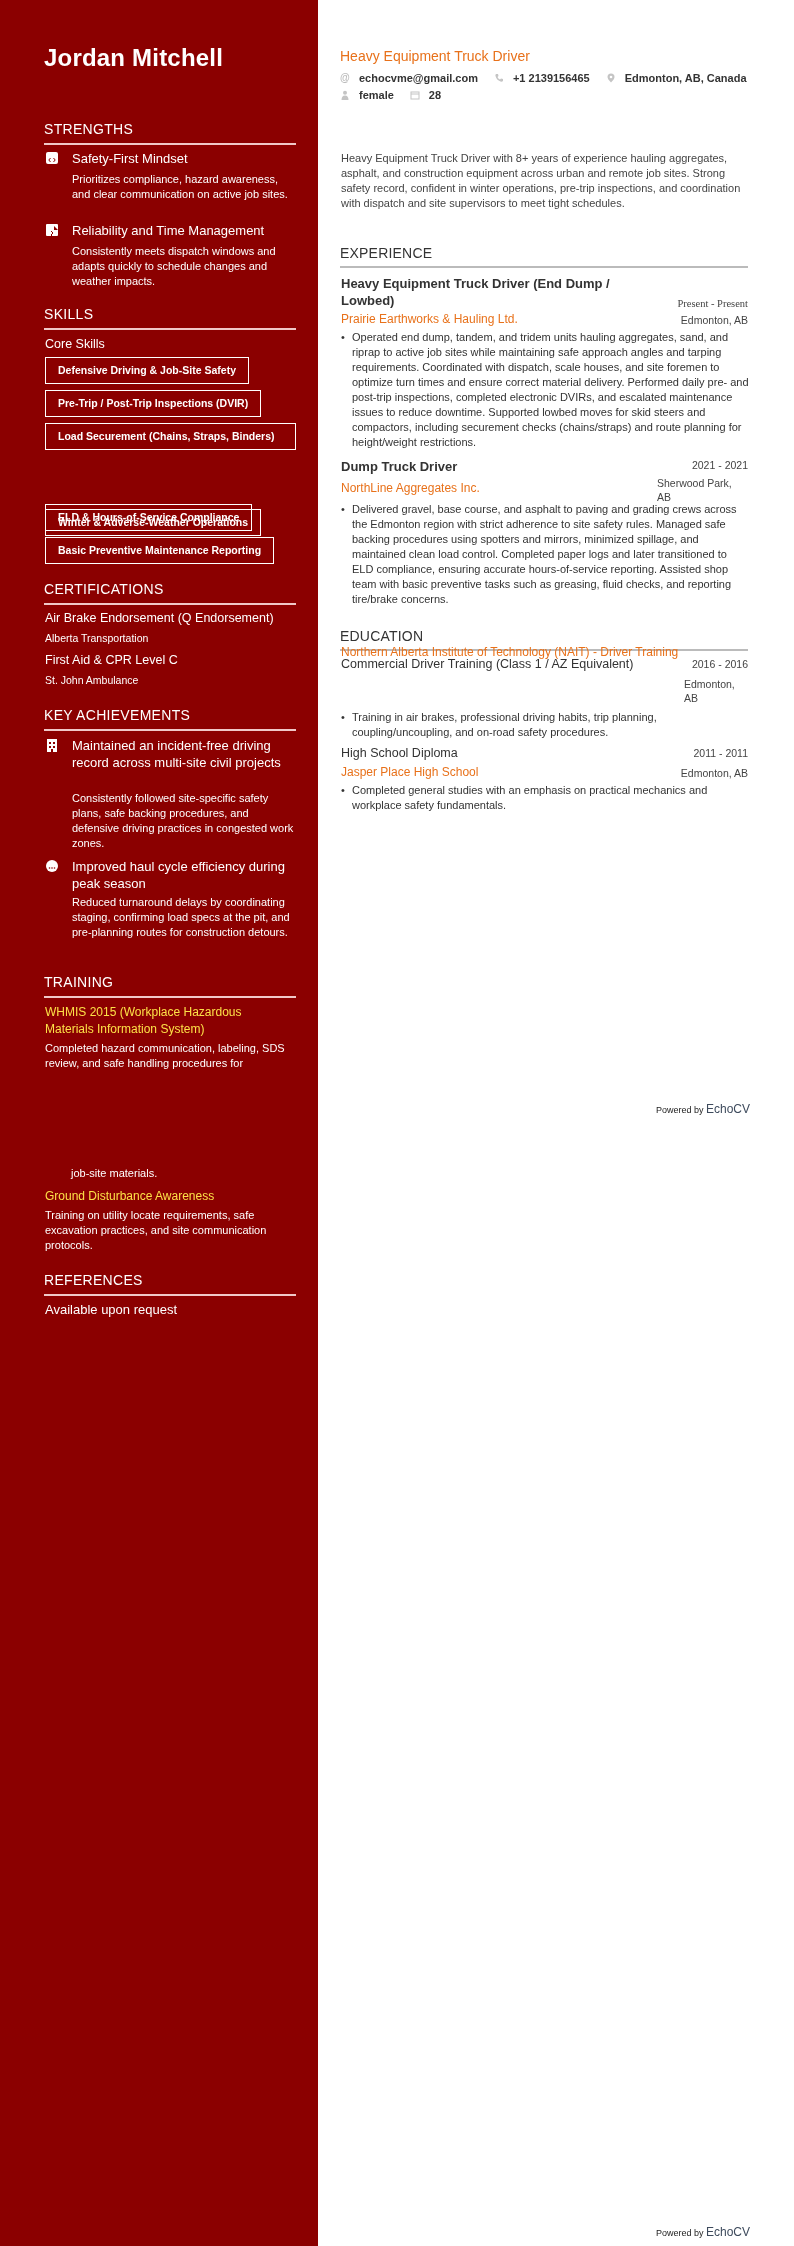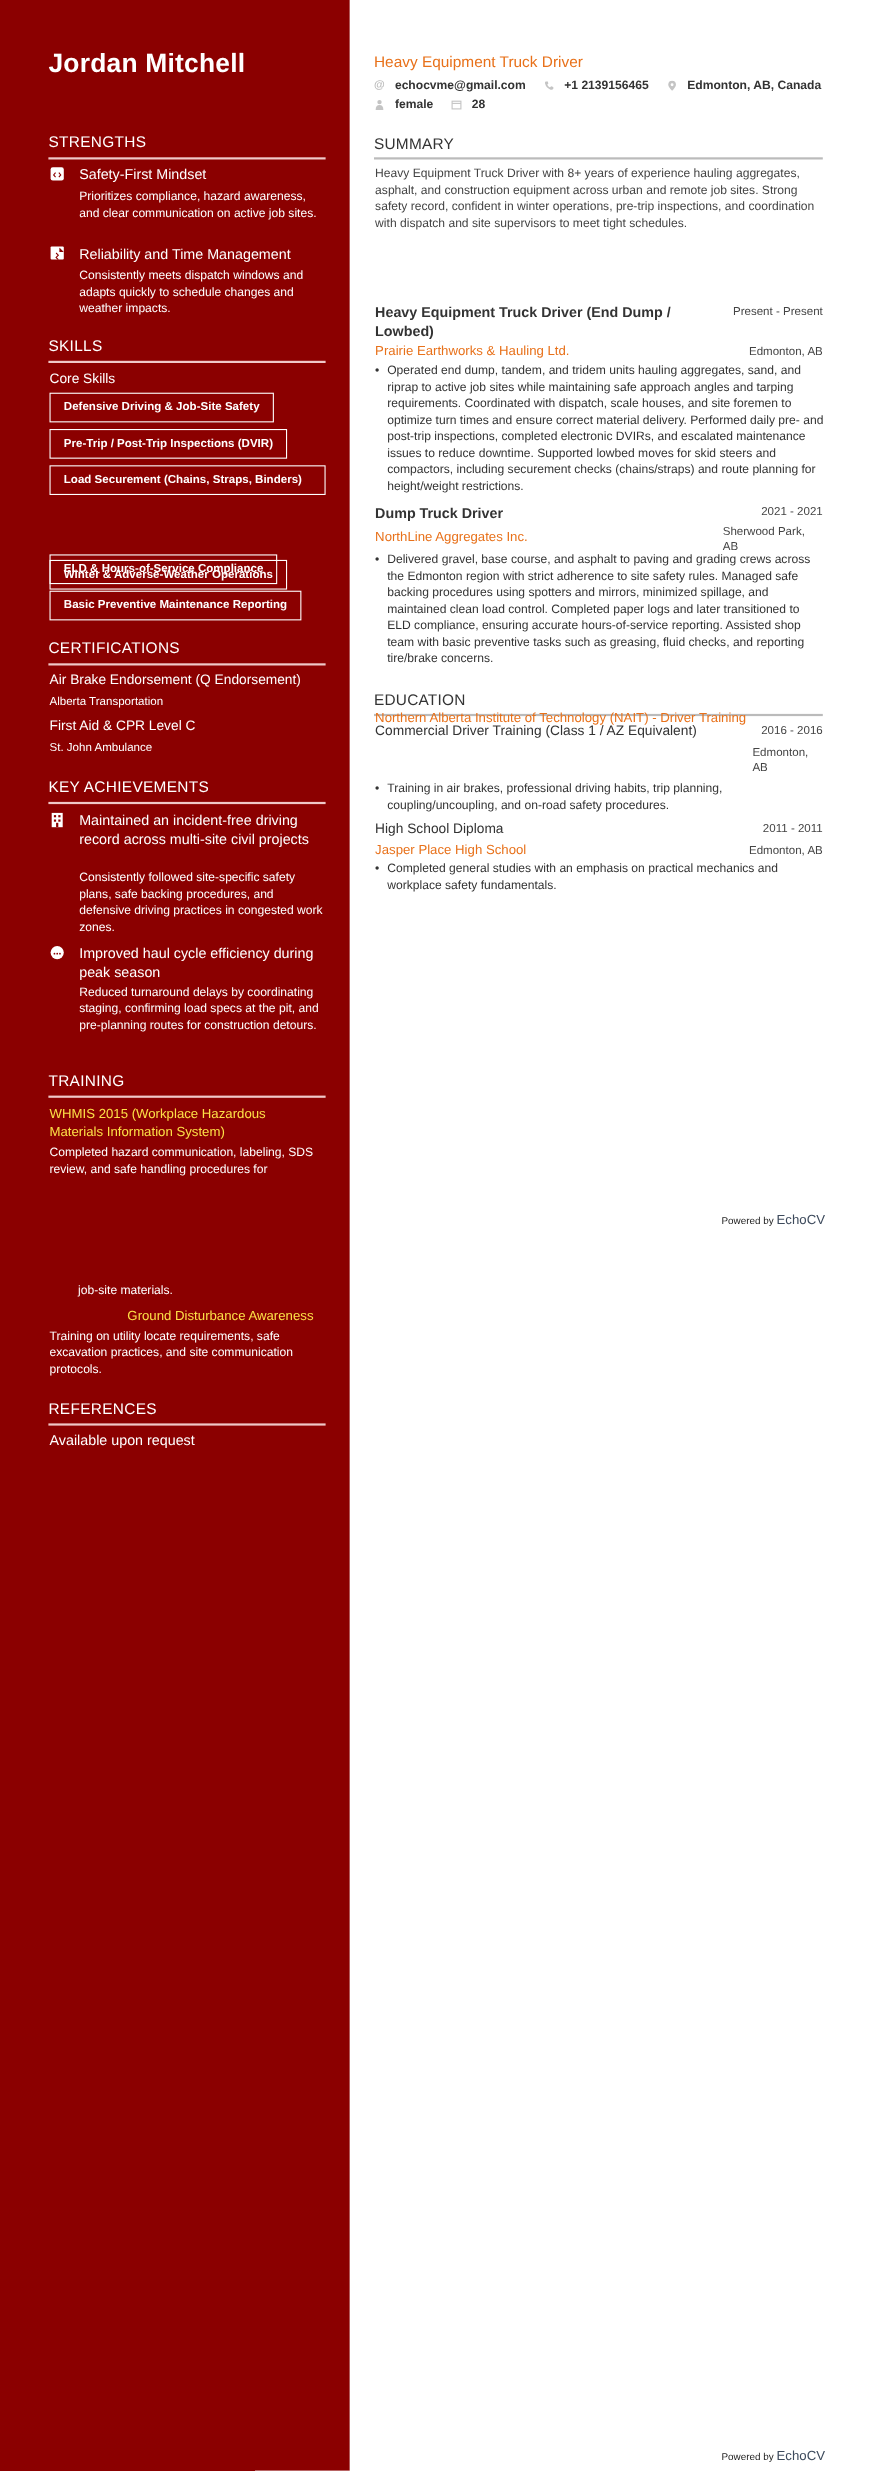--- a/index.html
+++ b/index.html
@@ -112,21 +112,21 @@
         </svg>
     </span>
     <div class="str-title">Improved haul cycle efficiency during peak season</div>
     <div class="str-desc" style="top:37px;">Reduced turnaround delays by coordinating staging, confirming load specs at the pit, and pre-planning routes for construction detours.</div>
   </div>
 
   <div class="sb-head" style="top:974px;">TRAINING</div>
   <div class="tr-title" style="top:1004px; font-weight:normal;">WHMIS 2015 (Workplace Hazardous Materials Information System)</div>
   <div class="tr-desc" style="top:1041px;">Completed hazard communication, labeling, SDS review, and safe handling procedures for</div>
   <div class="tr-desc" style="top:1166px;padding-left:26px;">job-site materials.</div>
-  <div class="tr-title" style="top:1188px; font-weight:normal;text-align:right;">Ground Disturbance Awareness</div>
+  <div class="tr-title" style="top:1188px; font-weight:normal;">Ground Disturbance Awareness</div>
   <div class="tr-desc" style="top:1208px;">Training on utility locate requirements, safe excavation practices, and site communication protocols.</div>
 
   <div class="sb-head" style="top:1272px;">REFERENCES</div>
   <div class="cert-title" style="top:1302px; font-size:13px;">Available upon request</div>
 </div>
 
 <div class="main">
   <div class="job-headline">Heavy Equipment Truck Driver</div>
 
   <div class="contact-row" style="top:72px;">
@@ -167,26 +167,26 @@
       <span class="c-icon">
         <svg width="10" height="10" viewBox="0 0 10 10">
             <rect x="1" y="2" width="8" height="7" fill="none" stroke="#c4c4c4" stroke-width="1"></rect>
             <line x1="1" y1="4" x2="9" y2="4" stroke="#c4c4c4" stroke-width="1"></line>
           </svg>
       </span>
       <span>28</span>
     </span>
   </div>
 
-  <div class="m-head" style="top:122px;">SUMMARY</div>
   <div class="m-para" style="top:151px;">Heavy Equipment Truck Driver with 8+ years of experience hauling aggregates, asphalt, and construction equipment across urban and remote job sites. Strong safety record, confident in winter operations, pre-trip inspections, and coordination with dispatch and site supervisors to meet tight schedules.</div>
 
+  <div class="m-head" style="top:245px;">EXPERIENCE</div>
 
   <div class="exp-title" style="top:275px; width:290px;">Heavy Equipment Truck Driver (End Dump / Lowbed)</div>
-  <div class="exp-date" style="top:277px;">Present - Present</div>
+  <div class="exp-date" style="top:298px;font-family:Liberation Serif, serif;">Present - Present</div>
   <div class="exp-org" style="top:311px;">Prairie Earthworks &amp; Hauling Ltd.</div>
   <div class="exp-loc" style="top:313px; right:46px;">Edmonton, AB</div>
   <div class="bullet" style="top:330px;">Operated end dump, tandem, and tridem units hauling aggregates, sand, and riprap to active job sites while maintaining safe approach angles and tarping requirements. Coordinated with dispatch, scale houses, and site foremen to optimize turn times and ensure correct material delivery. Performed daily pre- and post-trip inspections, completed electronic DVIRs, and escalated maintenance issues to reduce downtime. Supported lowbed moves for skid steers and compactors, including securement checks (chains/straps) and route planning for height/weight restrictions.</div>
 
   <div class="exp-title" style="top:458px;">Dump Truck Driver</div>
   <div class="exp-date" style="top:459px;">2021 - 2021</div>
   <div class="exp-org" style="top:480px;">NorthLine Aggregates Inc.</div>
   <div class="exp-loc" style="top:476px; left:339px; width:90px;">Sherwood Park, AB</div>
   <div class="bullet" style="top:502px;">Delivered gravel, base course, and asphalt to paving and grading crews across the Edmonton region with strict adherence to site safety rules. Managed safe backing procedures using spotters and mirrors, minimized spillage, and maintained clean load control. Completed paper logs and later transitioned to ELD compliance, ensuring accurate hours-of-service reporting. Assisted shop team with basic preventive tasks such as greasing, fluid checks, and reporting tire/brake concerns.</div>
 

